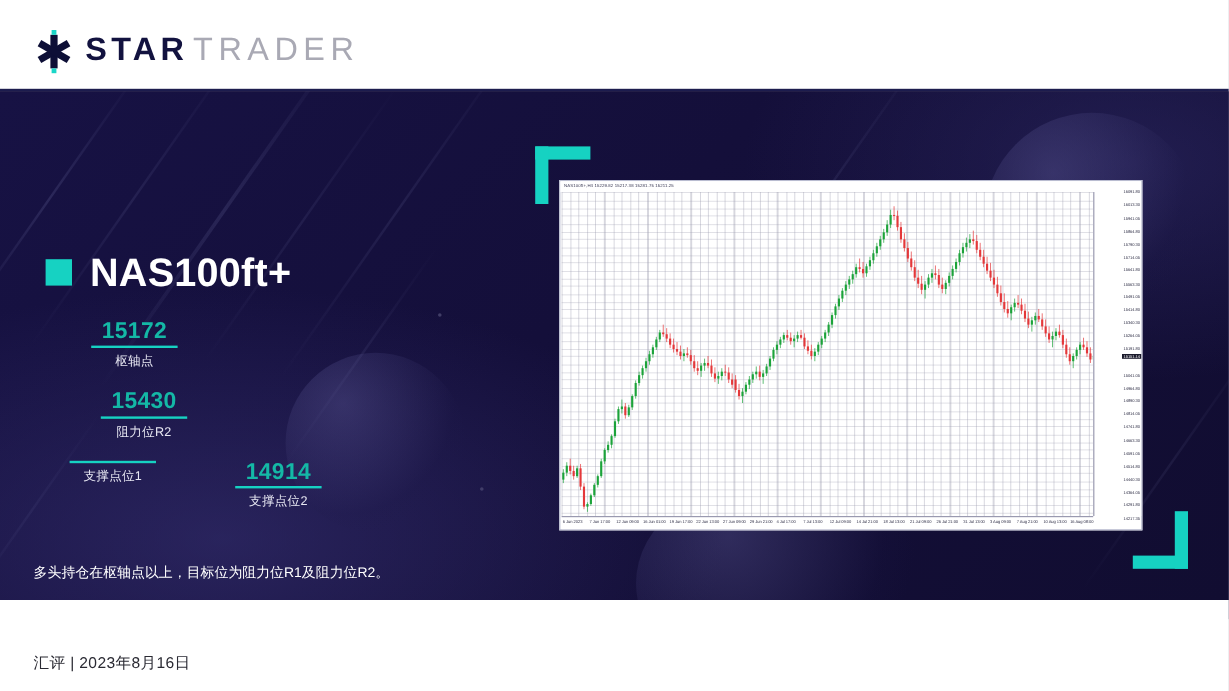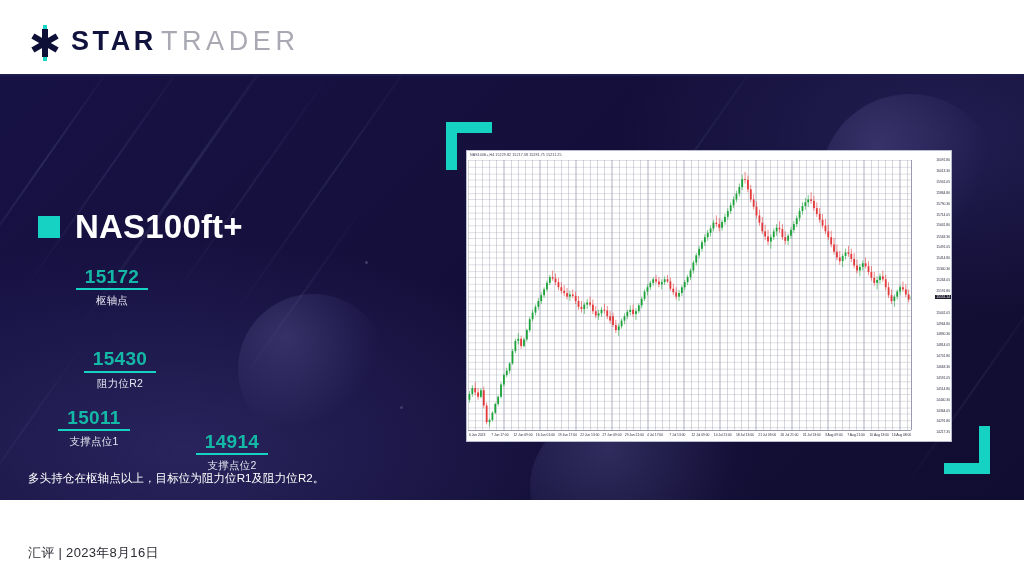--- a/index.html
+++ b/index.html
@@ -83,21 +83,21 @@
     font-size:19px; font-weight:700; color:#14b8a6; line-height:1.12;
     letter-spacing:.3px;
   }
   .pivot .rule {
     width:72px; height:2px; background:#16d2c2; margin:1px auto 0;
   }
   .pivot .lbl {
     font-size:10.5px; color:#e7e7f2; margin-top:4px; letter-spacing:.2px;
   }
   .row-gap { margin-top:16px; }
-  .pivot.col2 { margin-left:26px;margin-top:24px; }
+  .pivot.col2 { margin-left:26px; }
 
   
   .analysis { position:absolute; left:28px; top:388px; width:372px; }
   .ana-head {
     font-size:13px; font-weight:700; color:#ec2a7b; letter-spacing:.3px;
   }
   .ana-body {
     margin-top:5px; font-size:11.6px; line-height:1.62; color:#ffffff;
     font-weight:400;
   }
@@ -223,21 +223,20 @@
     </div>
     <div class="pivot-row row-gap">
       <div class="pivot col2">
         <div class="val">15430</div>
         <div class="rule"></div>
         <div class="lbl">阻力位R2</div>
       </div>
     </div>
     <div class="pivot-row row-gap">
       <div class="pivot">
-        <div class="val">15011</div>
         <div class="rule"></div>
         <div class="lbl">支撑点位1</div>
       </div>
       <div class="pivot col2">
         <div class="val">14914</div>
         <div class="rule"></div>
         <div class="lbl">支撑点位2</div>
       </div>
     </div>
   </div>

